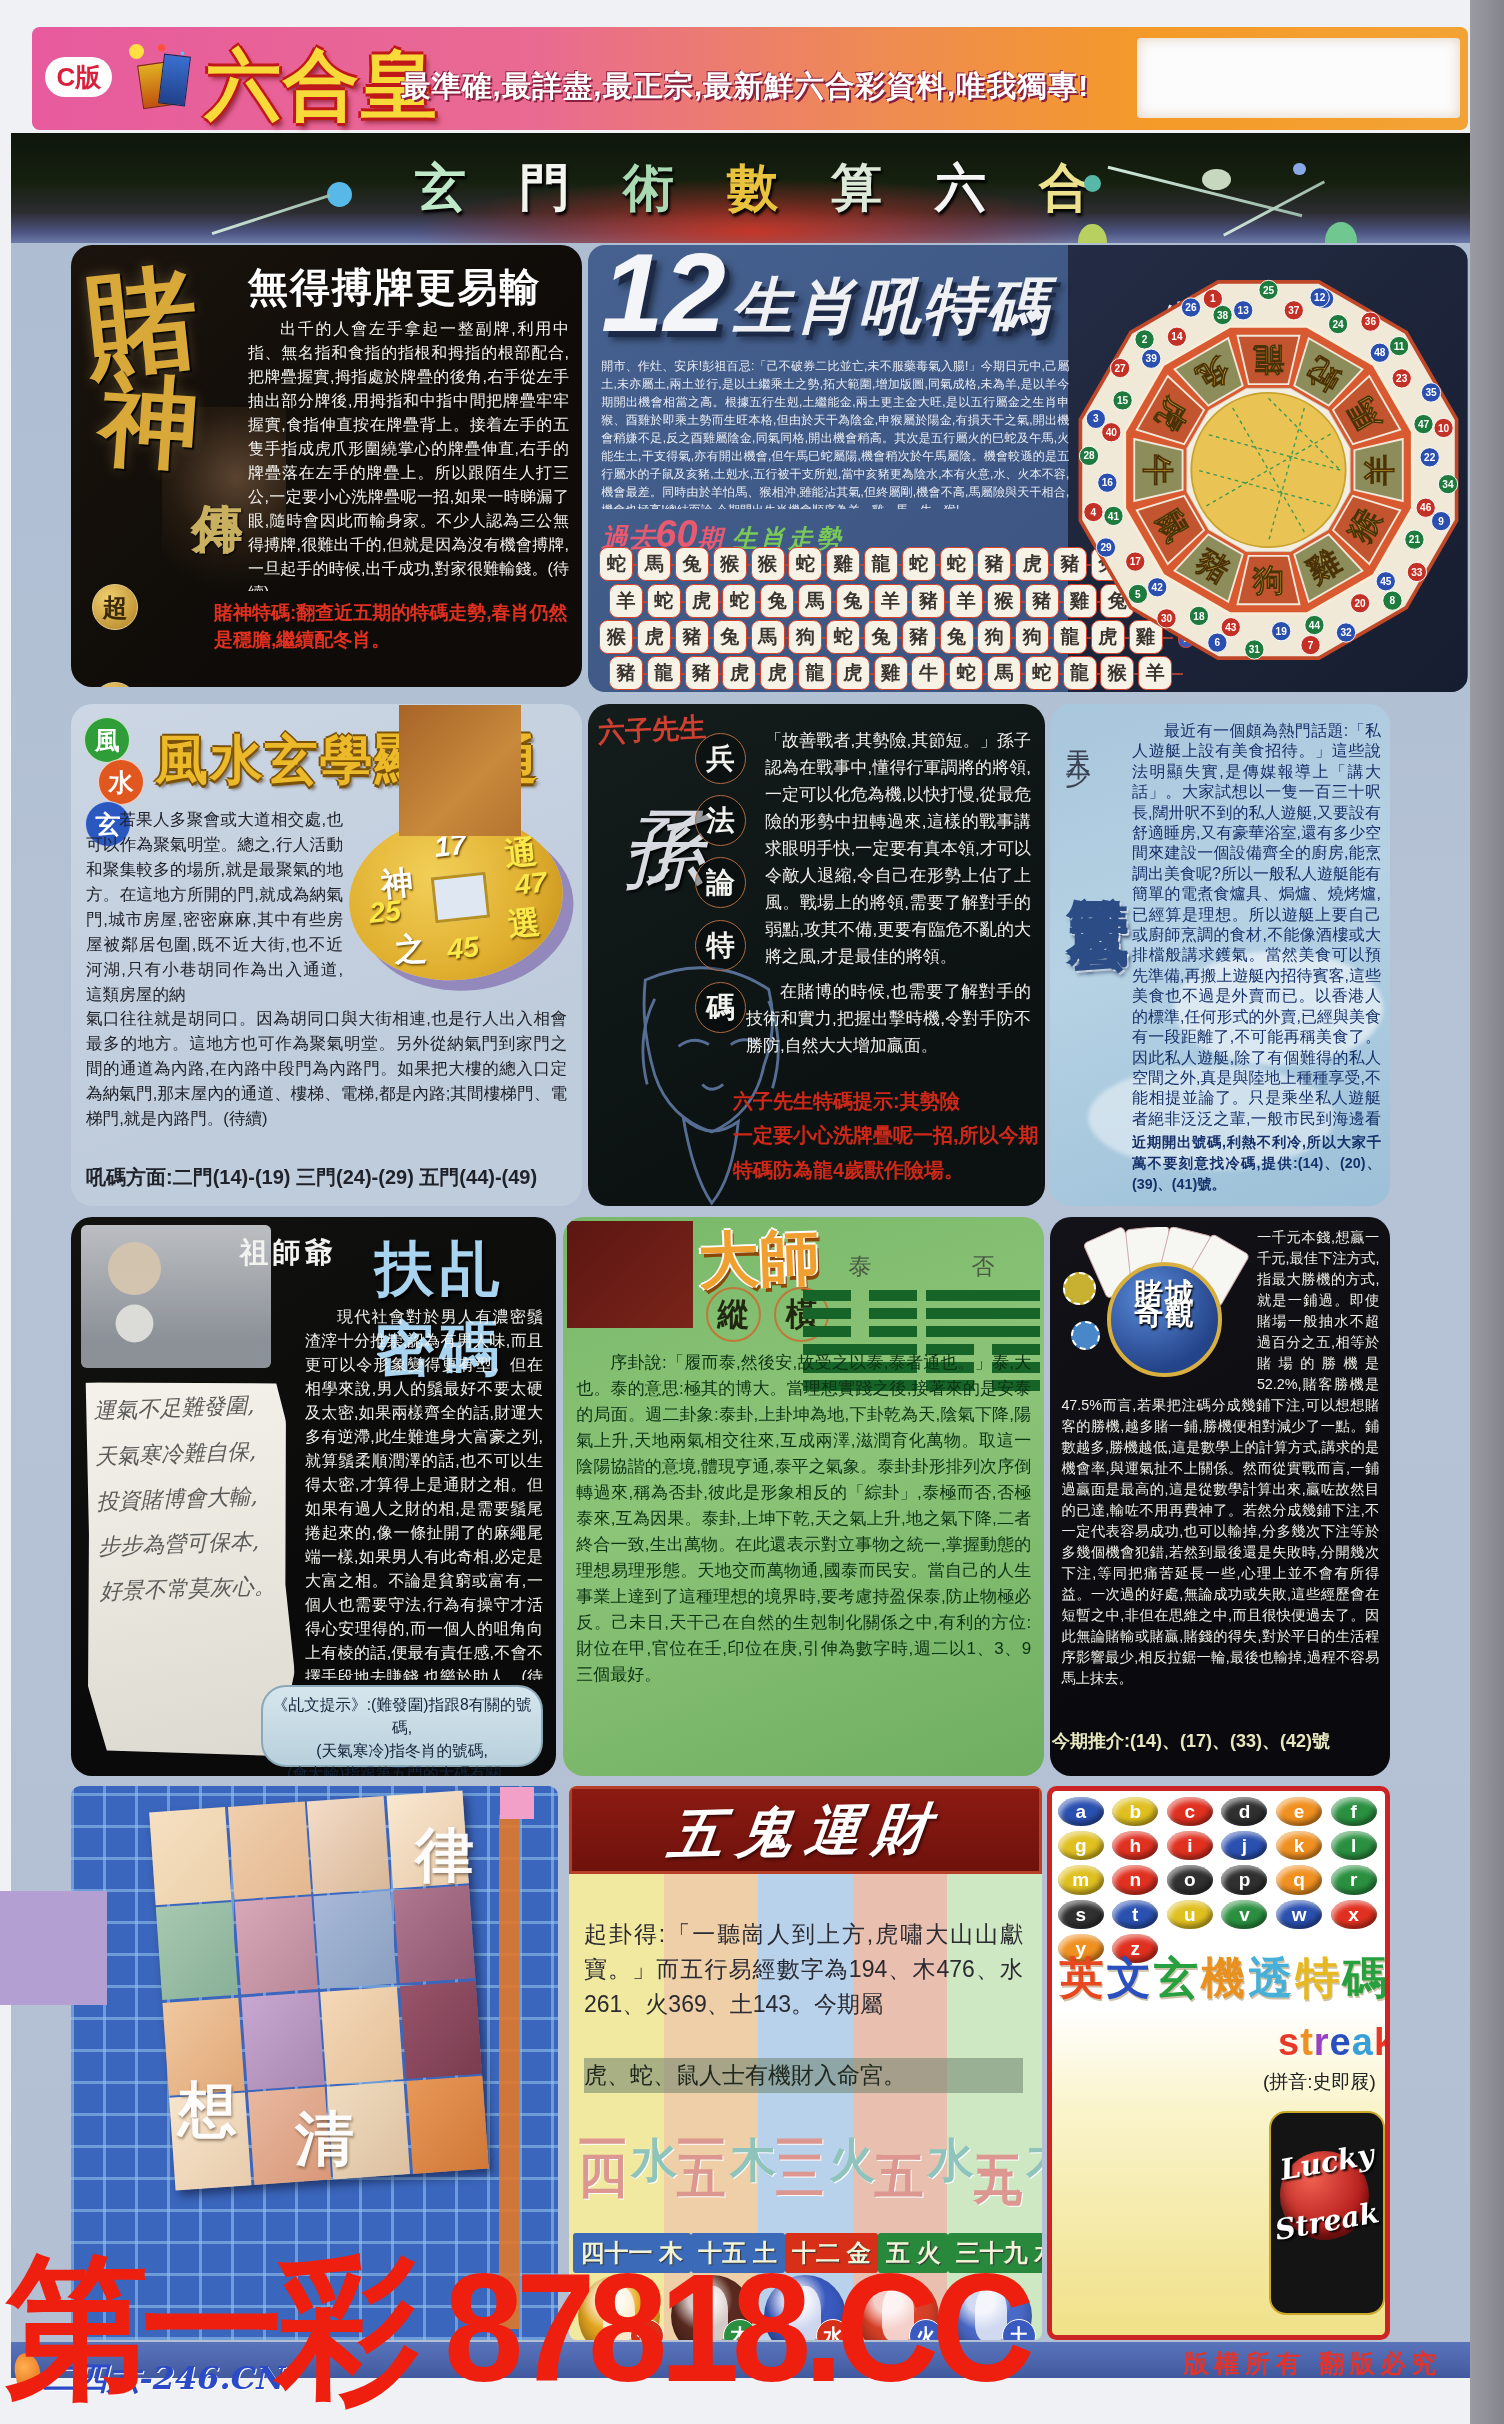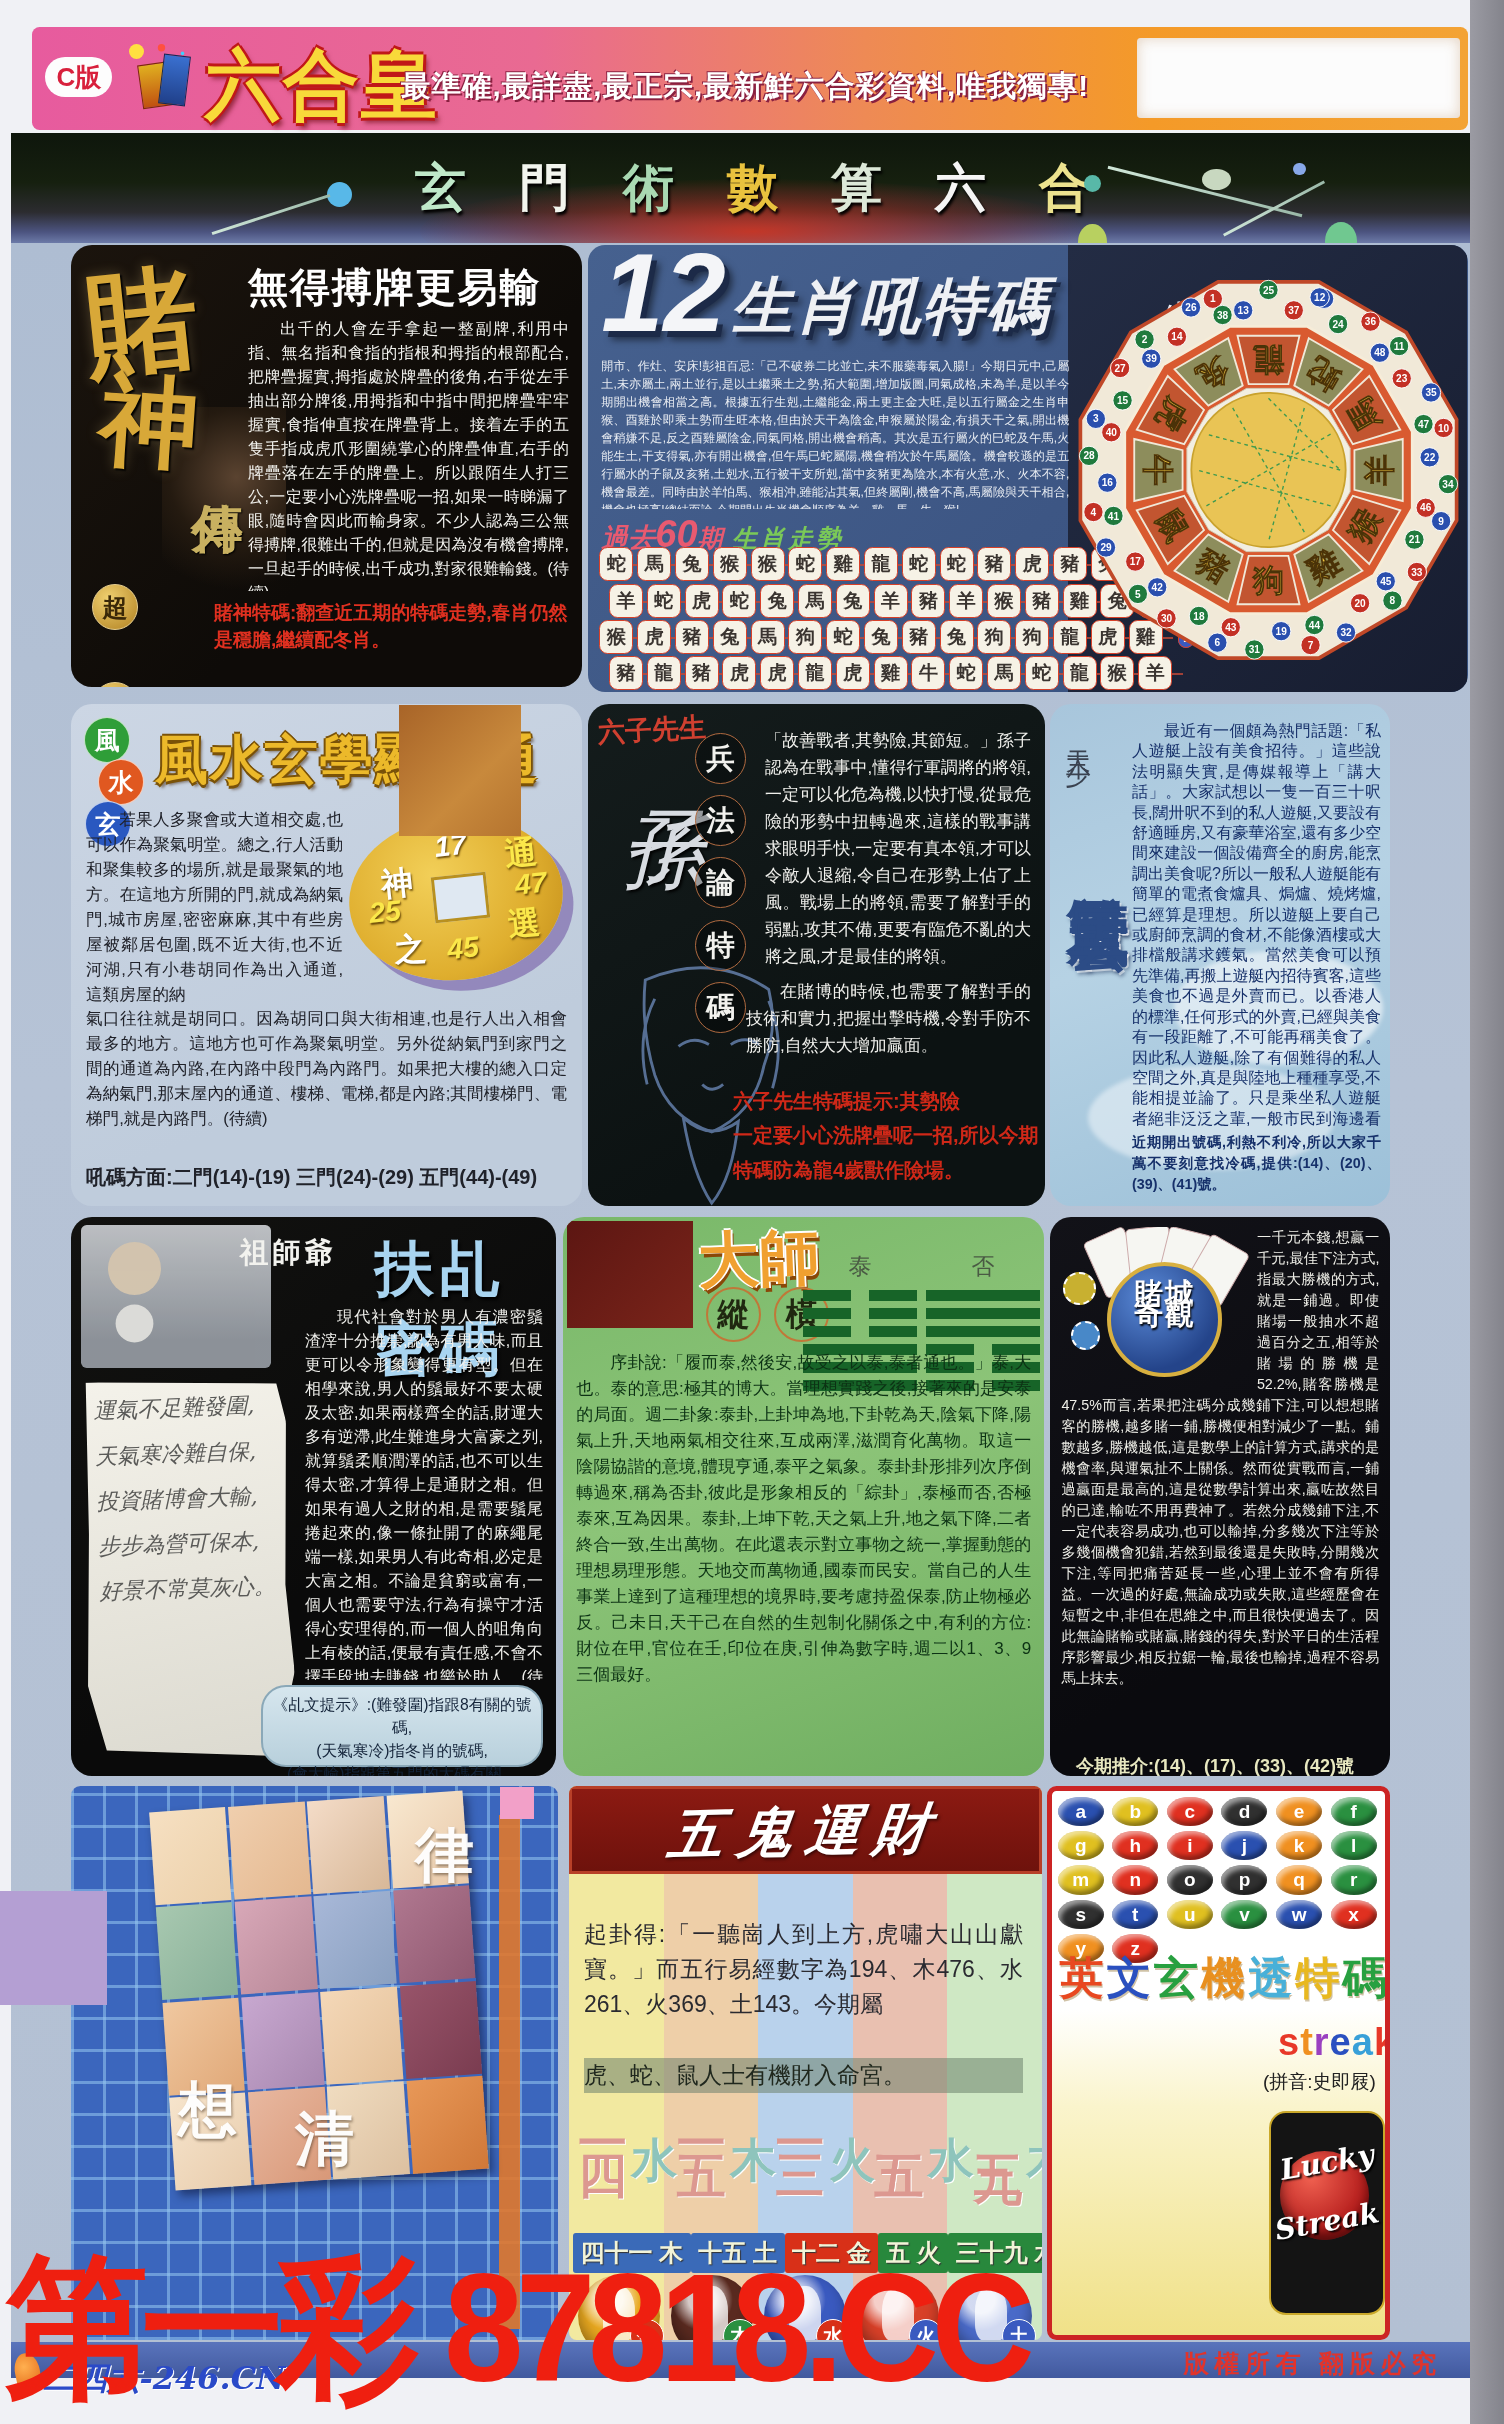--- a/index.html
+++ b/index.html
@@ -171,21 +171,21 @@
   #cs-logo{float:left;width:186px;height:145px;position:relative;margin:3.8px 9.5px 3.8px 0;}
   .card{position:absolute;width:42px;height:59px;background:#f6f6f2;border-radius:4.8px;border:1px solid #caa;}
   #cs-circle{position:absolute;left:46px;top:32px;width:107px;height:107px;border-radius:50%;
     background:radial-gradient(circle at 35% 30%,#5a8ad8,#24448a 70%);border:4.8px solid #d8b040;
     color:#fff;font-weight:900;text-align:center;}
   .cs-l1{display:block;font-size:28.5px;margin-top:17px;letter-spacing:1.9px;text-shadow:1px 1.9px 1.9px #000;}
   .cs-l2{display:block;font-size:28.5px;letter-spacing:1.9px;text-shadow:1px 1.9px 1.9px #000;}
   .chip{position:absolute;border-radius:50%;border:2.9px dashed #fff;}
   #cs-body{left:11.4px;top:9.5px;width:318px;height:498px;color:#efefe8;font-size:14.3px;line-height:21px;
     text-align:justify;overflow:hidden;position:absolute;}
-  #cs-tip{left:26px;top:512px;width:318px;color:#e8e8c0;font-size:18px;font-weight:bold;margin-top:25px;}
+  #cs-tip{left:2px;top:512px;width:318px;color:#e8e8c0;font-size:18px;font-weight:bold;}
 
   
   #box-special{left:71px;top:1786px;width:487px;height:554px;border-radius:9.5px;
     background:#3b66bd;
     background-image:repeating-linear-gradient(0deg,rgba(150,200,240,.55) 0 2.9px,transparent 2.9px 32px),
                      repeating-linear-gradient(90deg,rgba(150,200,240,.55) 0 2.9px,transparent 2.9px 32px);}
   #sp-orange-strip{left:428px;top:28.5px;width:21px;height:514px;background:#e0782c;opacity:.9;}
   #sp-collage{left:91px;top:15px;width:314px;height:379px;transform:rotate(-4deg);
     display:grid;grid-template-columns:repeat(4,1fr);grid-template-rows:repeat(4,1fr);gap:2.9px;
     box-shadow:3.8px 5.7px 9.5px rgba(0,0,20,.45);}

